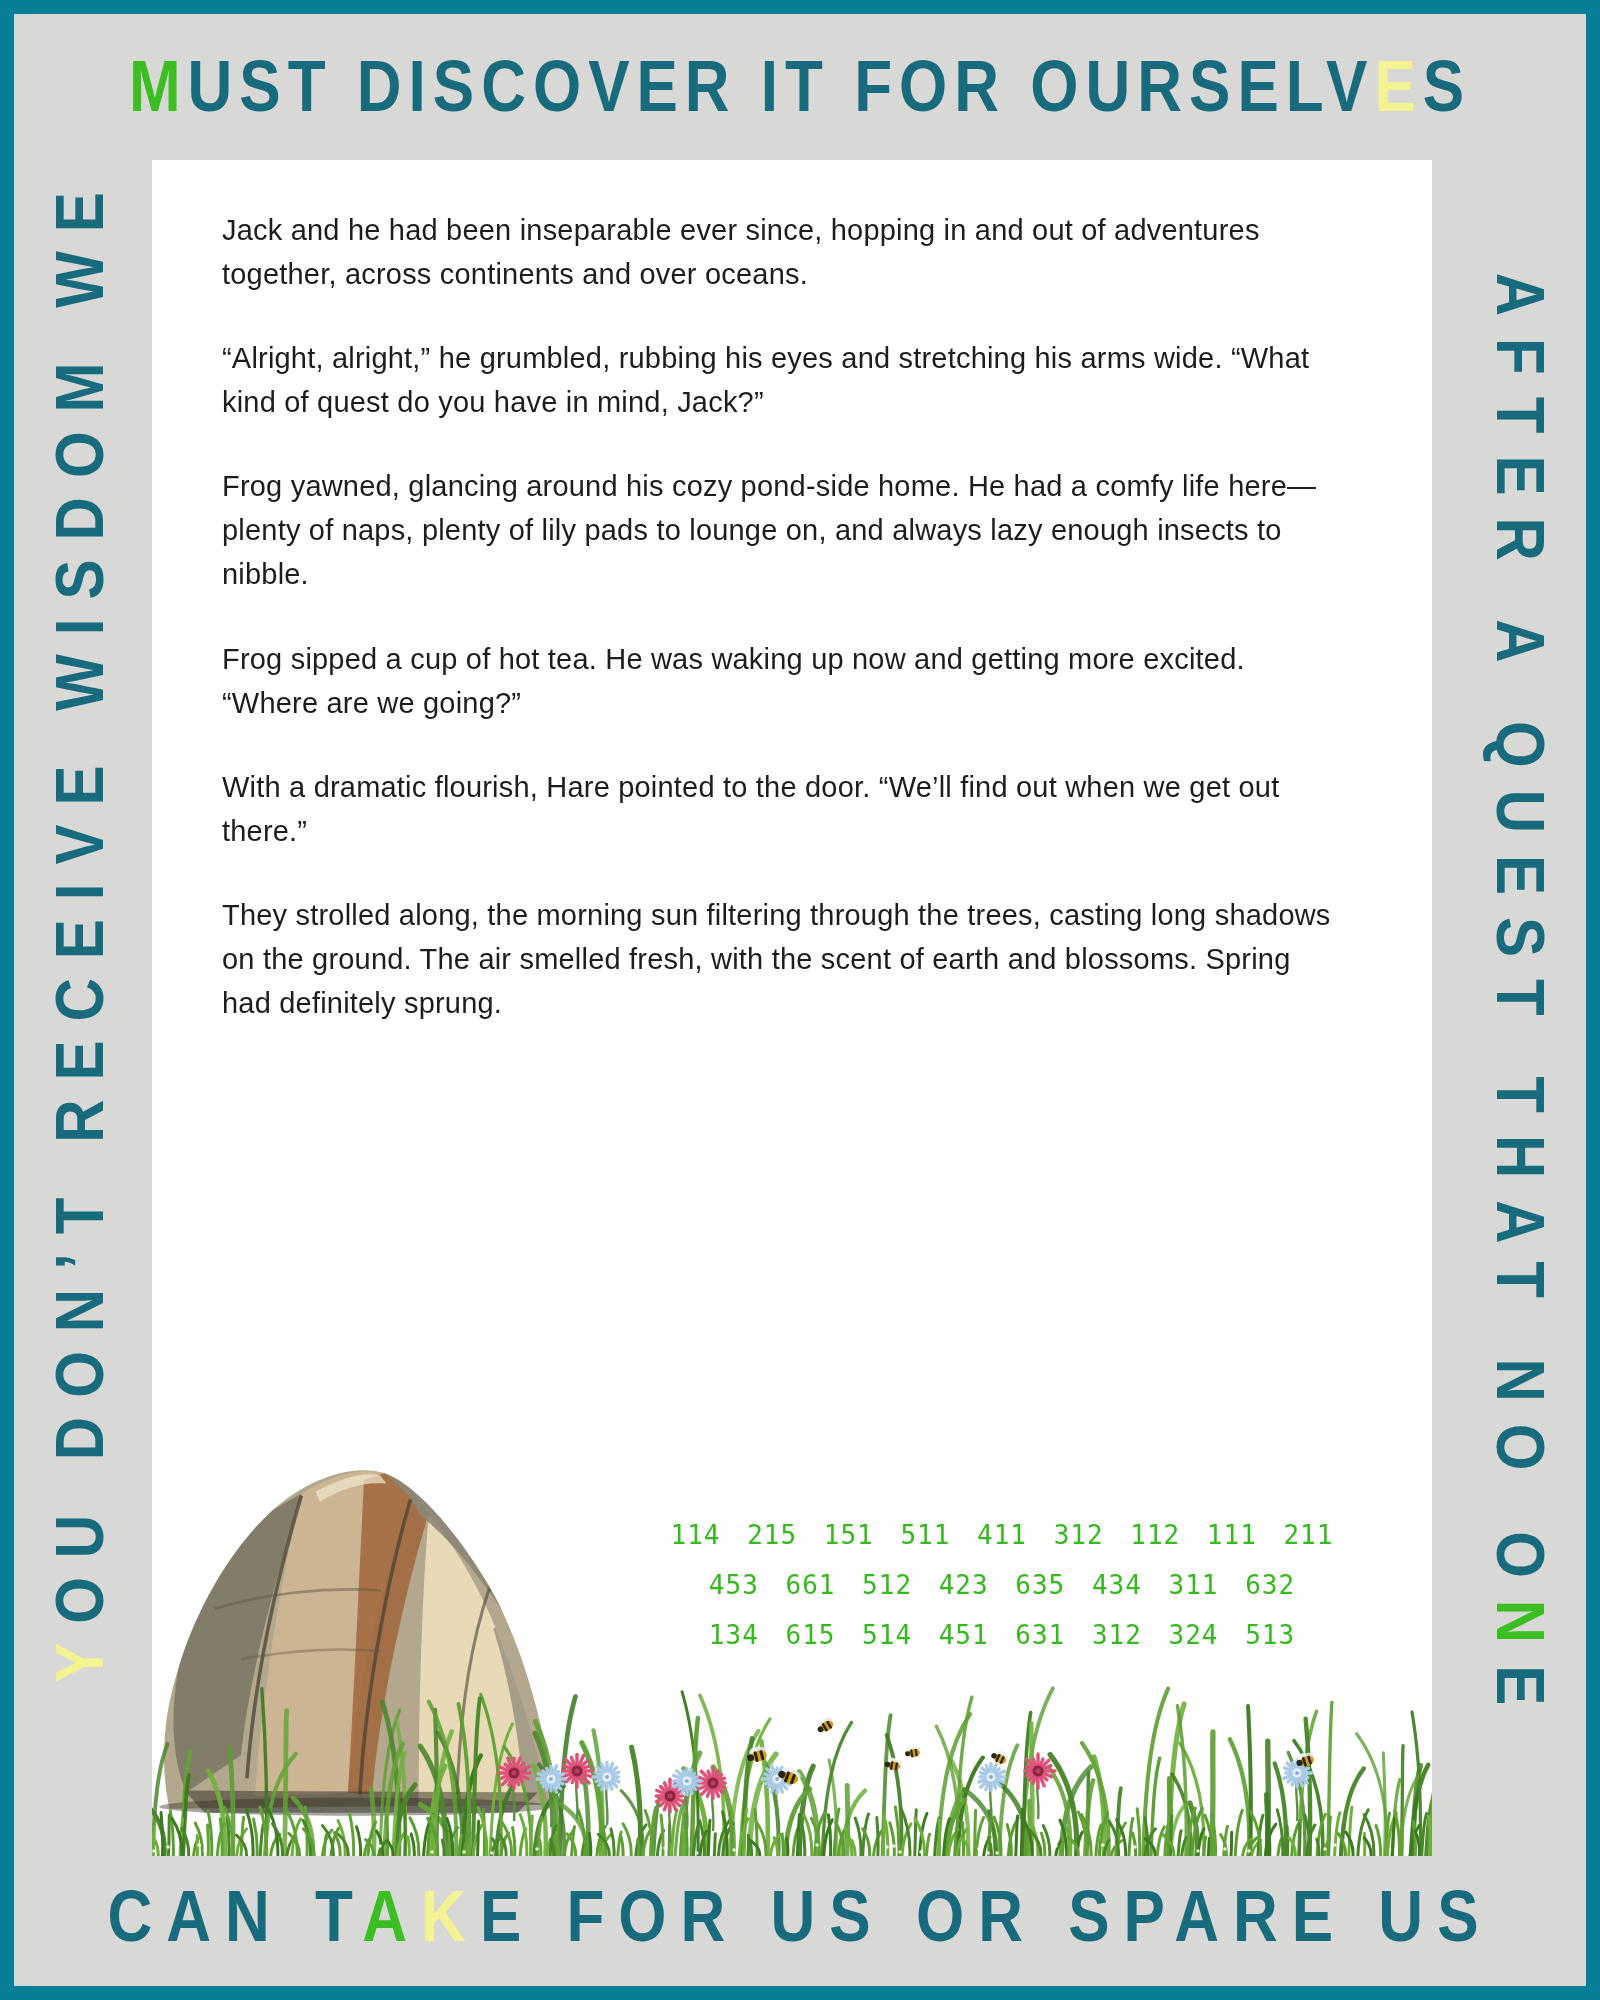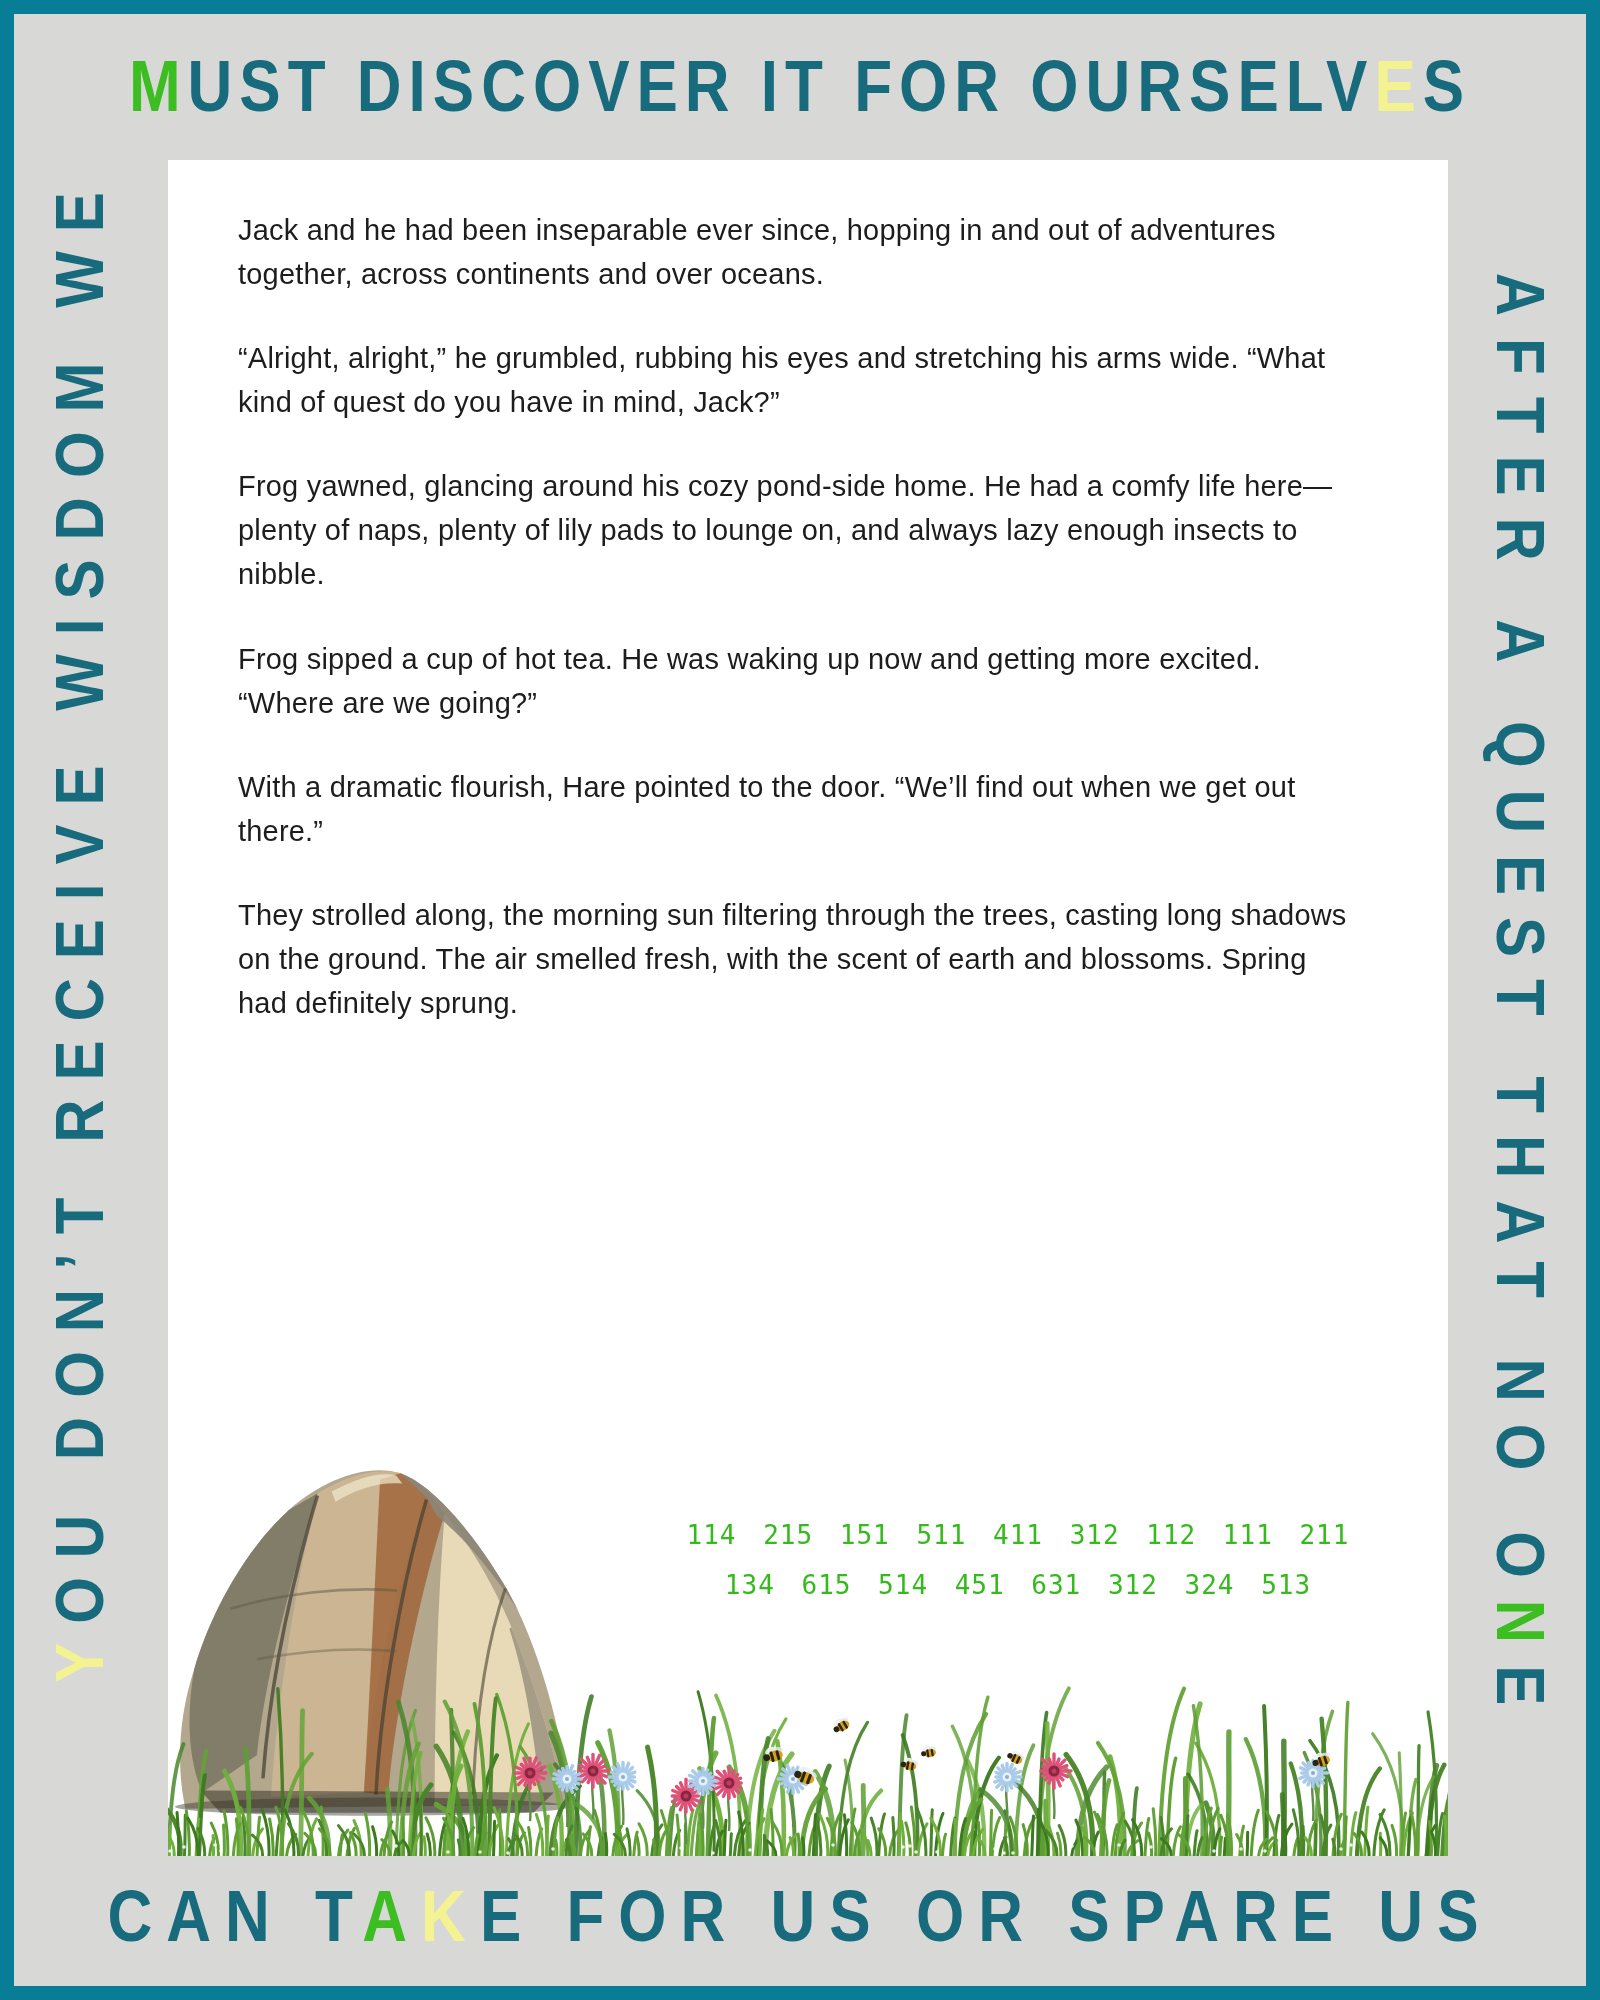--- a/index.html
+++ b/index.html
@@ -7,21 +7,21 @@
     width:1600px;height:2000px;position:relative;overflow:hidden;
     background:var(--page-bg,#d8d8d6);
     font-family:"Liberation Sans",sans-serif;
   }
   .frame{
     position:absolute;inset:0;box-sizing:border-box;
     border:14px solid var(--border-teal,#077e95);
     pointer-events:none;z-index:40;
   }
   .paper{
-    position:absolute;left:168px;top:160px;width:1280px;height:1696px;
+    position:absolute;left:152px;top:160px;width:1280px;height:1696px;
     background:var(--paper,#ffffff);overflow:hidden;z-index:5;
   }
   .story{
     position:absolute;left:70px;top:48px;width:1120px;
     font-size:29px;line-height:1.52;color:var(--body-ink,#1d1d1d);
     letter-spacing:.2px;z-index:8;
   }
   .para{margin:0 0 40px 0;}
   .quote{
     position:absolute;font-weight:bold;white-space:nowrap;
@@ -68,20 +68,21 @@
         <div class="para">Jack and he had been inseparable ever since, hopping in and out of adventures together, across continents and over oceans.</div>
         <div class="para">“Alright, alright,” he grumbled, rubbing his eyes and stretching his arms wide.  “What kind of quest do you have in mind, Jack?”</div>
         <div class="para">Frog yawned, glancing around his cozy pond-side home. He had a comfy life here—plenty of naps, plenty of lily pads to lounge on, and always lazy enough insects to nibble.</div>
         <div class="para">Frog sipped a cup of hot tea. He was waking up now and getting more excited. “Where are we going?”</div>
         <div class="para">With a dramatic flourish, Hare pointed to the door. “We’ll find out when we get out there.”</div>
         <div class="para">They strolled along, the morning sun filtering through the trees, casting long shadows on the ground. The air smelled fresh, with the scent of earth and blossoms. Spring had definitely sprung.</div>
       </div>
 
     <div class="cipher">
         <div class="cipher-line">114 215 151 511 411 312 112 111 211</div>
+        <div class="cipher-line">453 661 512 423 635 434 311 632</div>
         <div class="cipher-line">134 615 514 451 631 312 324 513</div>
       </div>
 
     <svg class="rock" viewBox="0 0 400 360" aria-hidden="true">
       <path d="M14,342 C6,300 10,252 24,210 C40,155 74,92 118,52 C152,22 196,6 228,16 C262,28 302,78 332,128 C358,172 380,242 390,300 C394,324 395,336 395,344 L15,348 Z" fill="#b3a78e"></path>
       <path d="M24,210 C40,155 74,92 118,52 L146,36 C124,110 96,205 86,295 L32,332 C18,300 16,254 24,210 Z" fill="#7f7a67" opacity="0.95"></path>
       <path d="M146,36 C176,18 204,10 228,16 L254,40 C226,120 198,235 192,332 L100,336 C106,240 126,118 146,36 Z" fill="#ccb592"></path>
       <path d="M208,22 L228,16 C244,22 258,36 272,56 C246,140 222,258 216,334 L192,332 C198,235 203,118 208,22 Z" fill="#9e6134" opacity="0.8"></path>
       <path d="M272,56 C298,88 320,126 338,168 C356,212 374,266 384,312 L388,344 L262,344 C262,250 265,140 272,56 Z" fill="#e8dab6"></path>
       <path d="M228,16 C262,28 302,78 332,128 L345,152 C318,112 290,78 264,58 L254,40 Z" fill="#8d8676" opacity="0.9"></path>

